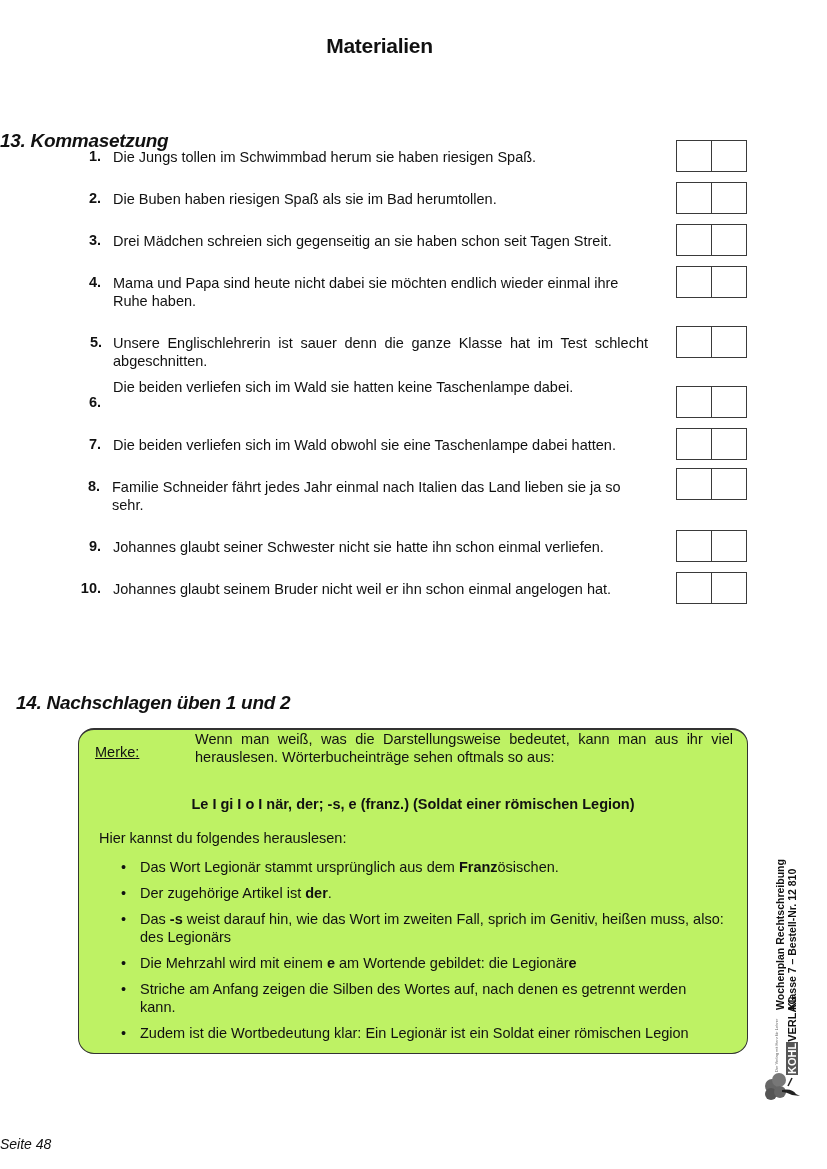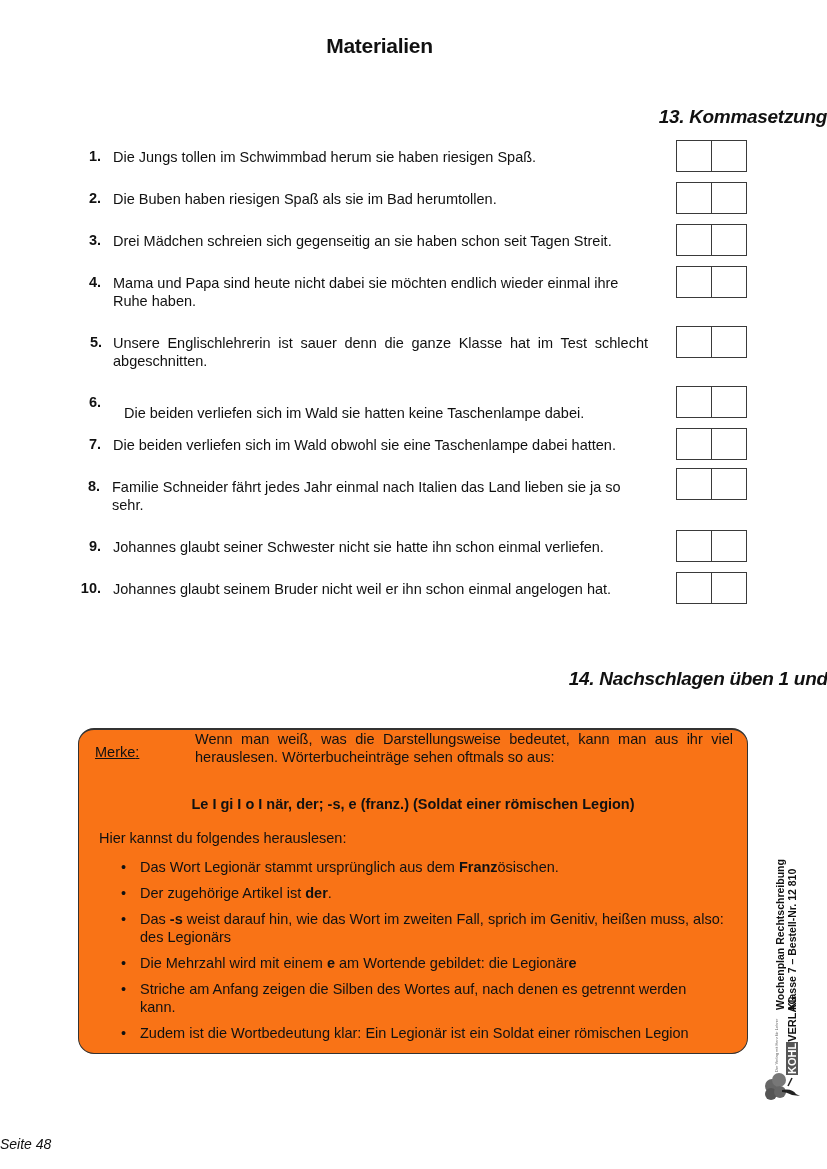--- a/index.html
+++ b/index.html
@@ -1,29 +1,29 @@
 <!DOCTYPE html>
 <html><head>
   <meta charset="utf-8">
   <style>
     html, body { margin: 0; padding: 0; background: #ffffff; }
     body { width: 827px; height: 1169px; position: relative; overflow: hidden;
            font-family: "Liberation Sans", sans-serif; color: #111; }
     .page-title { position: absolute; top: 34px; left: 0; width: 759px; text-align: center;
                   font-size: 21px; font-weight: bold; letter-spacing: -0.3px; }
-    .section-title { position: absolute; left: 0; width: 827px; text-align: right;
-                     font-size: 19px; font-weight: bold; font-style: italic; letter-spacing: -0.3px; }
+    .section-title { position: absolute; left: 0; width: 827px; text-align: left;
+                     font-size: 19px; font-weight: bold; font-style: italic; letter-spacing: -0.3px; margin-top: 24px; }
     .ex-num { position: absolute; width: 30px; text-align: right; font-weight: bold; font-size: 14.5px; }
     .ex-text { position: absolute; left: 113px; width: 535px; font-size: 14.5px; line-height: 18px; }
     .answer-box { position: absolute; left: 676px; width: 71px; height: 32px;
                   border: 1.5px solid #3a3a3a; box-sizing: border-box; display: flex; }
     .answer-box .cell { flex: 1; }
     .answer-box .cell + .cell { border-left: 1.5px solid #3a3a3a; }
     .merke-box { position: absolute; left: 78px; top: 728px; width: 670px; height: 326px;
-                 background: #f97316; border: 1.5px solid #333; border-radius: 16px;
+                 background: #bef264; border: 1.5px solid #333; border-radius: 16px;
                  box-sizing: border-box; border-top-width: 2.5px; }
     .merke-label { position: absolute; left: 16px; top: 14px; font-size: 14.5px; text-decoration: underline; }
     .merke-colon { text-decoration: none; }
     .merke-text { position: absolute; left: 116px; top: 0; width: 538px; font-size: 14.5px;
                   line-height: 18px; text-align: justify; }
     .dict-entry { position: absolute; left: 0; top: 66px; width: 100%; text-align: center;
                   font-size: 14.5px; font-weight: bold; }
     .hier-text { position: absolute; left: 20px; top: 100px; font-size: 14.5px; }
     .bullet { position: absolute; left: 42px; width: 600px; font-size: 14.5px; line-height: 18px; }
     .bullet .dot { position: absolute; left: 0; top: 0; }
@@ -76,21 +76,21 @@
   </div>
 
 <div class="ex-num" style="left:72px; top:334px;">5.</div>
 <div class="ex-text" style="top:334px; text-align:justify;">Unsere Englischlehrerin ist sauer denn die ganze Klasse hat im Test schlecht abgeschnitten.</div>
 <div class="answer-box" style="top:326px;">
     <div class="cell"></div>
     <div class="cell"></div>
   </div>
 
 <div class="ex-num" style="left:71px; top:394px;">6.</div>
-<div class="ex-text" style="top:404px;margin-left:11px;">Die beiden verliefen sich im Wald sie hatten keine Taschenlampe dabei.</div>
+<div class="ex-text" style="top:378px;">Die beiden verliefen sich im Wald sie hatten keine Taschenlampe dabei.</div>
 <div class="answer-box" style="top:386px;">
     <div class="cell"></div>
     <div class="cell"></div>
   </div>
 
 <div class="ex-num" style="left:71px; top:436px;">7.</div>
 <div class="ex-text" style="top:436px;">Die beiden verliefen sich im Wald obwohl sie eine Taschenlampe dabei hatten.</div>
 <div class="answer-box" style="top:428px;">
     <div class="cell"></div>
     <div class="cell"></div>

